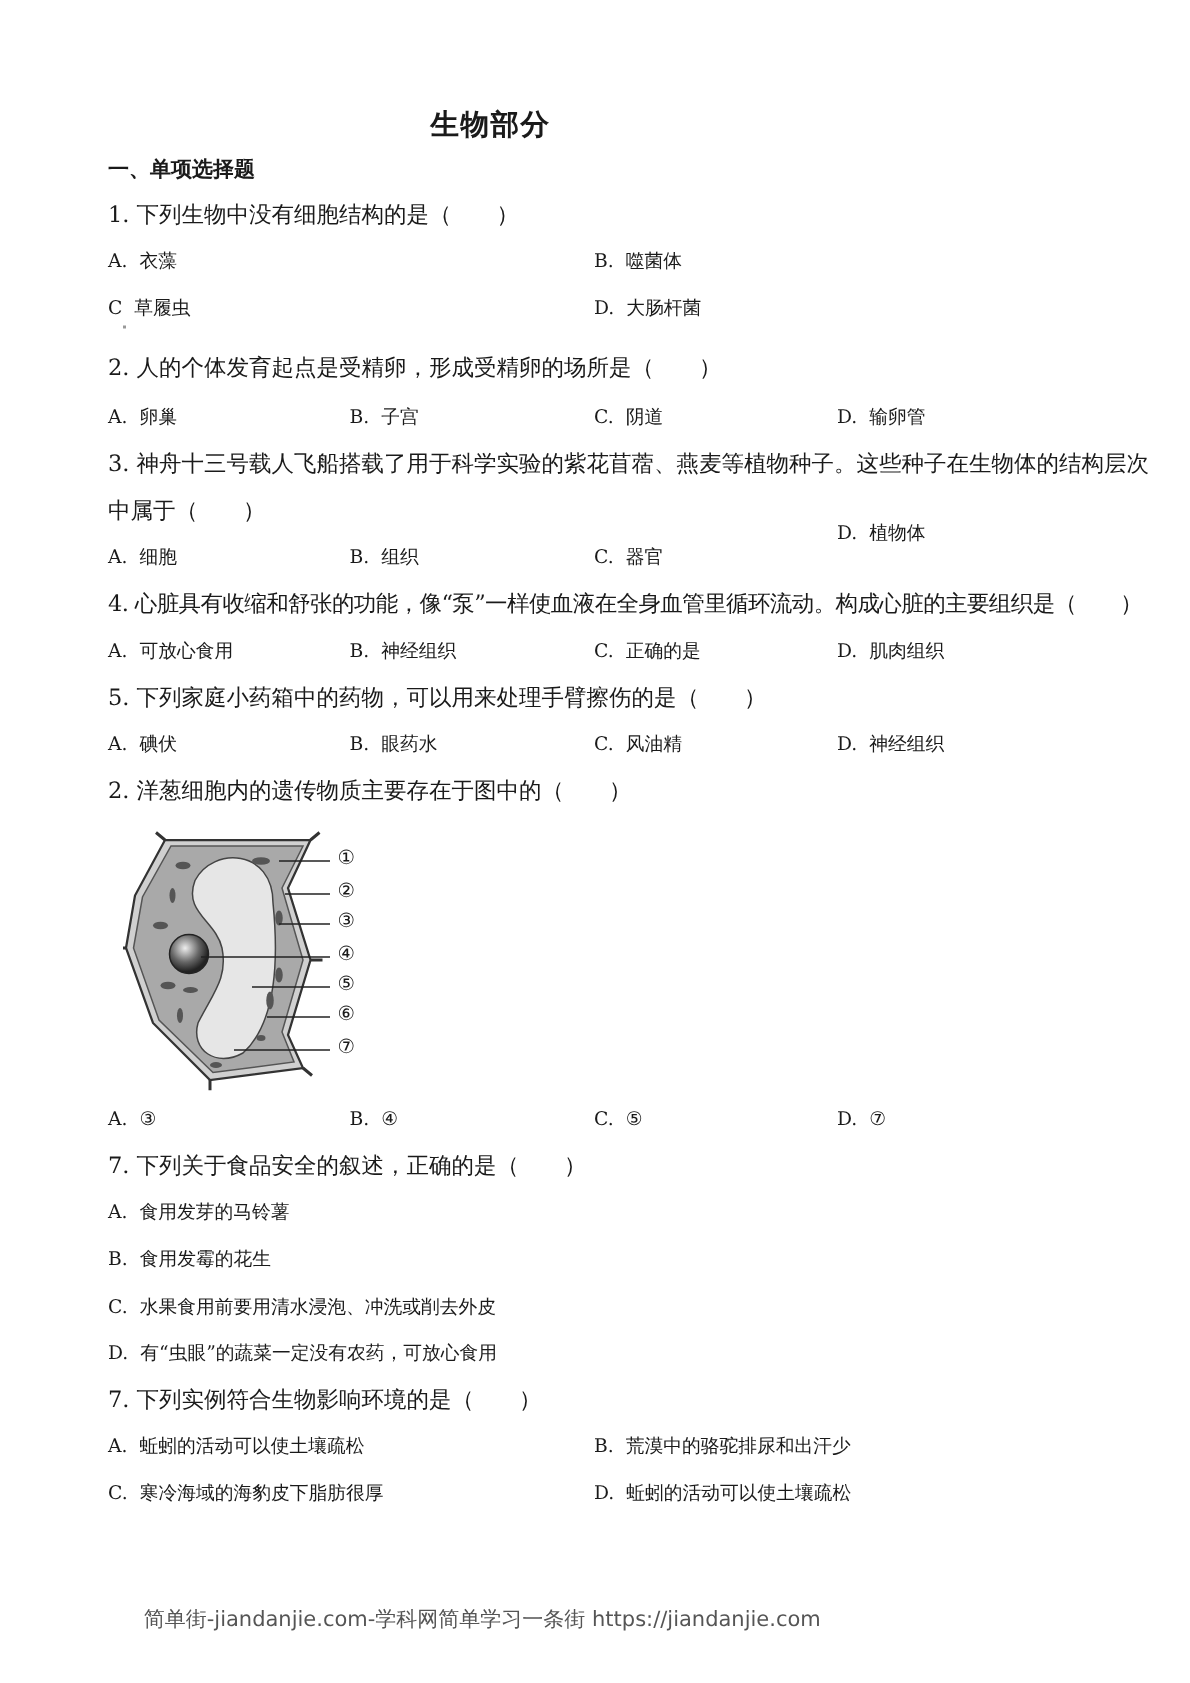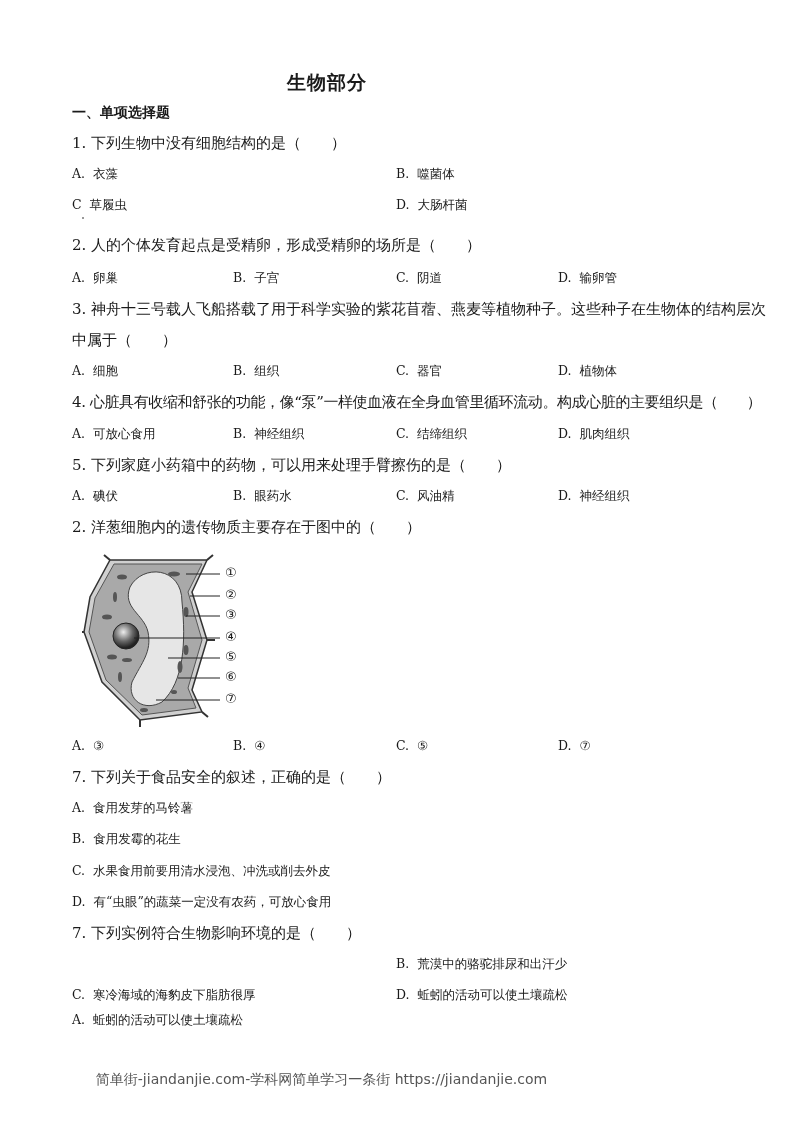--- a/index.html
+++ b/index.html
@@ -35,26 +35,26 @@
 <div class="opt" style="left:72px;top:270px"><span class="lbl">A.</span><span>卵巢</span></div>
 <div class="opt" style="left:233px;top:270px"><span class="lbl">B.</span><span>子宫</span></div>
 <div class="opt" style="left:396px;top:270px"><span class="lbl">C.</span><span>阴道</span></div>
 <div class="opt" style="left:558px;top:270px"><span class="lbl">D.</span><span>输卵管</span></div>
 
 <div class="line" style="top:301px">3. 神舟十三号载人飞船搭载了用于科学实验的紫花苜蓿、燕麦等植物种子。这些种子在生物体的结构层次</div>
 <div class="line" style="top:332px">中属于（　　）</div>
 <div class="opt" style="left:72px;top:363px"><span class="lbl">A.</span><span>细胞</span></div>
 <div class="opt" style="left:233px;top:363px"><span class="lbl">B.</span><span>组织</span></div>
 <div class="opt" style="left:396px;top:363px"><span class="lbl">C.</span><span>器官</span></div>
-<div class="opt" style="left:558px;top:363px"><span class="lbl">D.</span><span>植物体</span></div>
+<div class="opt" style="left:558px;top:347px"><span class="lbl">D.</span><span>植物体</span></div>
 
 <div class="line" style="top:394px;letter-spacing:-0.4px">4. 心脏具有收缩和舒张的功能，像“泵”一样使血液在全身血管里循环流动。构成心脏的主要组织是（　　）</div>
 <div class="opt" style="left:72px;top:426px"><span class="lbl">A.</span><span>可放心食用</span></div>
 <div class="opt" style="left:233px;top:426px"><span class="lbl">B.</span><span>神经组织</span></div>
-<div class="opt" style="left:396px;top:426px"><span class="lbl">C.</span><span>结缔组织</span></div>
+<div class="opt" style="left:396px;top:426px"><span class="lbl">C.</span><span>正确的是</span></div>
 <div class="opt" style="left:558px;top:426px"><span class="lbl">D.</span><span>肌肉组织</span></div>
 
 <div class="line" style="top:457px">5. 下列家庭小药箱中的药物，可以用来处理手臂擦伤的是（　　）</div>
 <div class="opt" style="left:72px;top:488px"><span class="lbl">A.</span><span>碘伏</span></div>
 <div class="opt" style="left:233px;top:488px"><span class="lbl">B.</span><span>眼药水</span></div>
 <div class="opt" style="left:396px;top:488px"><span class="lbl">C.</span><span>风油精</span></div>
 <div class="opt" style="left:558px;top:488px"><span class="lbl">D.</span><span>神经组织</span></div>
 
 <div class="line" style="top:519px">2. 洋葱细胞内的遗传物质主要存在于图中的（　　）</div>
 
@@ -113,18 +113,18 @@
 <div class="opt" style="left:396px;top:738px"><span class="lbl">C.</span><span>⑤</span></div>
 <div class="opt" style="left:558px;top:738px"><span class="lbl">D.</span><span>⑦</span></div>
 
 <div class="line" style="top:769px">7. 下列关于食品安全的叙述，正确的是（　　）</div>
 <div class="opt" style="left:72px;top:800px"><span class="lbl">A.</span><span>食用发芽的马铃薯</span></div>
 <div class="opt" style="left:72px;top:831px"><span class="lbl">B.</span><span>食用发霉的花生</span></div>
 <div class="opt" style="left:72px;top:863px"><span class="lbl">C.</span><span>水果食用前要用清水浸泡、冲洗或削去外皮</span></div>
 <div class="opt" style="left:72px;top:894px"><span class="lbl">D.</span><span>有“虫眼”的蔬菜一定没有农药，可放心食用</span></div>
 
 <div class="line" style="top:925px">7. 下列实例符合生物影响环境的是（　　）</div>
-<div class="opt" style="left:72px;top:1012px"><span class="lbl">A.</span><span>蚯蚓的活动可以使土壤疏松</span></div>
+<div class="opt" style="left:72px;top:956px"><span class="lbl">A.</span><span>蚯蚓的活动可以使土壤疏松</span></div>
 <div class="opt" style="left:396px;top:956px"><span class="lbl">B.</span><span>荒漠中的骆驼排尿和出汗少</span></div>
 <div class="opt" style="left:72px;top:987px"><span class="lbl">C.</span><span>寒冷海域的海豹皮下脂肪很厚</span></div>
 <div class="opt" style="left:396px;top:987px"><span class="lbl">D.</span><span>蚯蚓的活动可以使土壤疏松</span></div>
 
 <div class="footer">简单街-jiandanjie.com-学科网简单学习一条街 https://jiandanjie.com</div>
 
 </body></html>

